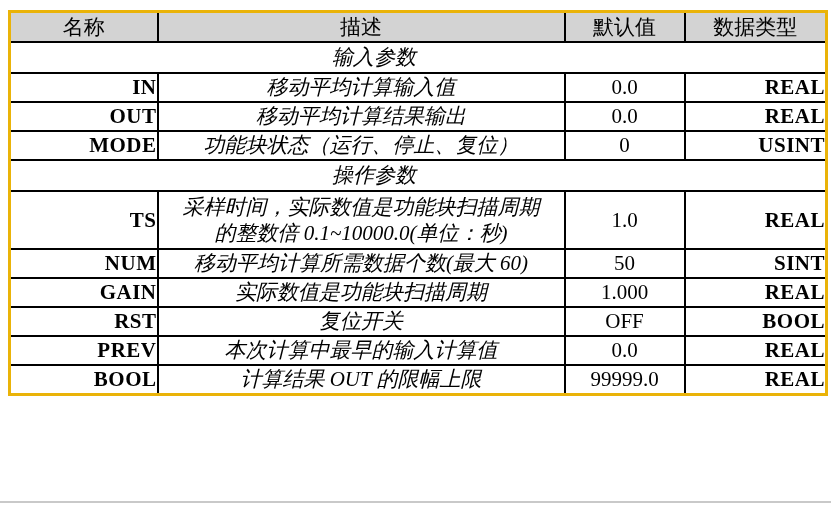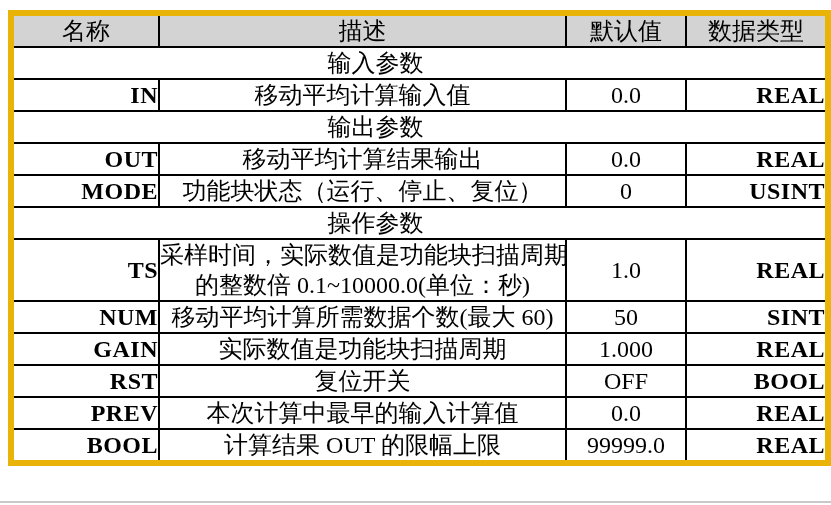--- a/index.html
+++ b/index.html
@@ -18,22 +18,22 @@
     font-family: "Liberation Serif", "DejaVu Serif", serif;
     color: #000000;
   }
   table.param-table {
     position: absolute;
     left: 8px;
     top: 10px;
     width: 817px;
     border-collapse: collapse;
     table-layout: fixed;
-    border: 6px solid #eab308;
-    font-size: 24px;
+    border: 3px solid #eab308;
+    font-size: 21px;
   }
   col.c-name  { width: 148px; }
   col.c-desc  { width: 407px; }
   col.c-def   { width: 120px; }
   col.c-type  { width: 142px; }
   th, td {
     border: 2px solid #000000;
     text-align: center;
     vertical-align: middle;
     padding: 0;
@@ -44,29 +44,30 @@
   thead th {
     background: #d3d3d3;
     font-weight: normal;
     height: 28px;
   }
   tr.section-row td {
     height: 29px;
     
     padding-right: 88px;
     font-weight: normal;
+    font-style: italic;
   }
   tr.param-row td { height: 27px; }
   tr.param-row.tall td { height: 56px; }
   td.name-cell, td.type-cell {
     font-weight: bold;
     letter-spacing: 0.5px;
     text-align: right;
   }
-  td.desc-cell { font-weight: normal; }
+  td.desc-cell { font-weight: normal; font-style: italic; }
   td.def-cell  { font-weight: normal; }
   .desc-line { display: block; }
   .bottom-rule {
     position: absolute;
     left: 0;
     top: 501px;
     width: 831px;
     height: 2px;
     background: #c9c9c9;
   }
@@ -93,23 +94,20 @@
     </thead>
     <tbody>
       <tr class="section-row">
         <td colspan="4">输入参数</td>
       </tr>
       <tr class="param-row">
         <td class="name-cell">IN</td>
         <td class="desc-cell">移动平均计算输入值</td>
         <td class="def-cell">0.0</td>
         <td class="type-cell">REAL</td>
-      </tr>
-      <tr class="section-row">
-        <td colspan="4">输出参数</td>
       </tr>
       <tr class="param-row">
         <td class="name-cell">OUT</td>
         <td class="desc-cell">移动平均计算结果输出</td>
         <td class="def-cell">0.0</td>
         <td class="type-cell">REAL</td>
       </tr>
       <tr class="param-row">
         <td class="name-cell">MODE</td>
         <td class="desc-cell">功能块状态（运行、停止、复位）</td>

